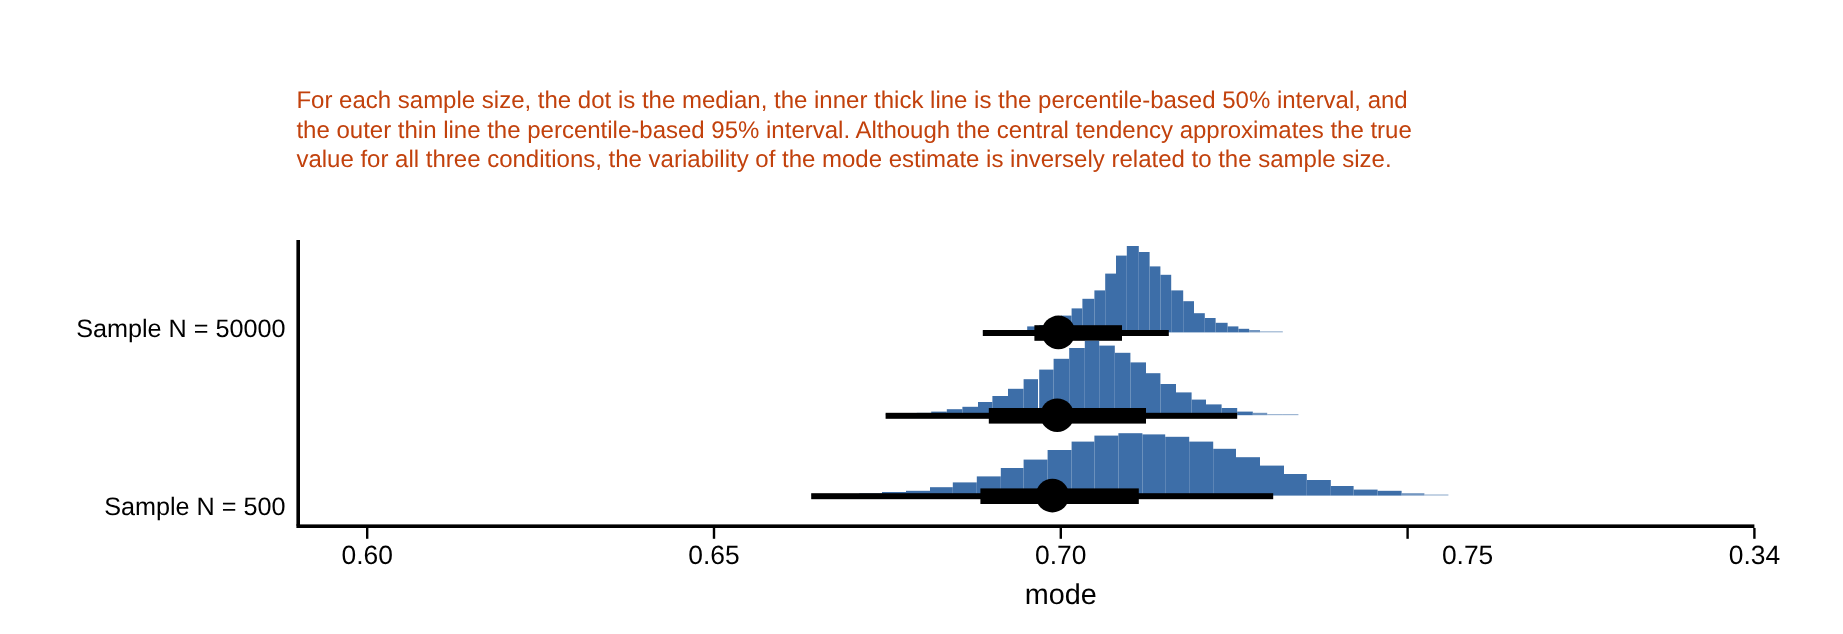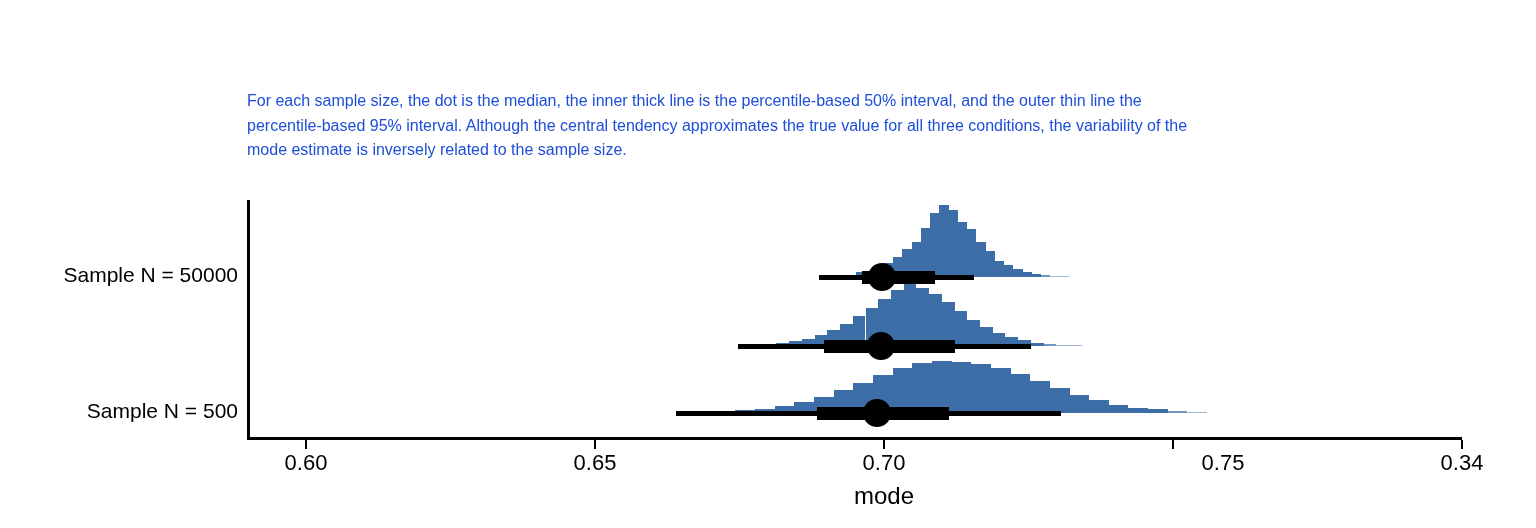--- a/index.html
+++ b/index.html
@@ -27,25 +27,25 @@
     top: 14px;
     font-size: 27px;
     line-height: 34px;
     color: #1a1a1a;
     white-space: nowrap;
     letter-spacing: 0.1px;
   }
   .subtitle {
     position: absolute;
     left: 247px;
-    top: 89px;
+    top: 72px;
     width: 950px;
-    font-size: 16px;
+    font-size: 20px;
     line-height: 24.5px;
-    color: #1d4ed8;
+    color: #c2410c;
   }
   .plot-area {
     position: absolute;
     left: 0; top: 0;
     width: 1536px;
     height: 528px;
   }
   .spine-y {
     position: absolute;
     left: 247px;
@@ -194,21 +194,21 @@
       <div class="bar" style="left: 992.664px; width: 12.716px; height: 13px; top: 333px; bottom: auto; background: rgb(61, 110, 168);"></div>
       <div class="bar" style="left: 1005.38px; width: 12.716px; height: 9px; top: 337px; bottom: auto; background: rgb(61, 110, 168);"></div>
       <div class="bar" style="left: 1018.1px; width: 12.716px; height: 6px; top: 340px; bottom: auto; background: rgb(61, 110, 168);"></div>
       <div class="bar" style="left: 1030.81px; width: 12.716px; height: 3px; top: 343px; bottom: auto; background: rgb(61, 110, 168);"></div>
       <div class="bar" style="left: 1043.53px; width: 12.716px; height: 2px; top: 344px; bottom: auto; background: rgb(61, 110, 168); opacity: 0.72;"></div>
       <div class="bar" style="left: 1056.24px; width: 12.716px; height: 1.5px; top: 344.5px; bottom: auto; background: rgb(61, 110, 168); opacity: 0.5;"></div>
       <div class="bar" style="left: 1068.96px; width: 12.716px; height: 1.5px; top: 344.5px; bottom: auto; background: rgb(61, 110, 168); opacity: 0.5;"></div>
       <div class="whisker" style="left: 738.344px; width: 293.046px; top: 344px; background: rgb(0, 0, 0);"></div>
       <div class="box50" style="left: 824.466px; width: 130.05px; top: 340px; background: rgb(0, 0, 0);"></div>
       <div class="median-dot" style="left: 881.11px; top: 346px; background: rgb(0, 0, 0);"></div>
-      <div class="ylabel" style="top: 411px;">Sample N = 500</div>
+      <div class="ylabel" style="top: 423px;">Sample N = 500</div>
       <div class="bar" style="left: 676.498px; width: 19.652px; height: 1.5px; top: 411.5px; bottom: auto; background: rgb(61, 110, 168); opacity: 0.5;"></div>
       <div class="bar" style="left: 696.15px; width: 19.652px; height: 1.5px; top: 411.5px; bottom: auto; background: rgb(61, 110, 168); opacity: 0.5;"></div>
       <div class="bar" style="left: 715.802px; width: 19.652px; height: 1.7931px; top: 411.207px; bottom: auto; background: rgb(61, 110, 168); opacity: 0.72;"></div>
       <div class="bar" style="left: 735.454px; width: 19.652px; height: 2.68966px; top: 410.31px; bottom: auto; background: rgb(61, 110, 168);"></div>
       <div class="bar" style="left: 755.106px; width: 19.652px; height: 4.48276px; top: 408.517px; bottom: auto; background: rgb(61, 110, 168);"></div>
       <div class="bar" style="left: 774.758px; width: 19.652px; height: 7.17241px; top: 405.828px; bottom: auto; background: rgb(61, 110, 168);"></div>
       <div class="bar" style="left: 794.41px; width: 19.652px; height: 10.7586px; top: 402.241px; bottom: auto; background: rgb(61, 110, 168);"></div>
       <div class="bar" style="left: 814.062px; width: 19.652px; height: 16.1379px; top: 396.862px; bottom: auto; background: rgb(61, 110, 168);"></div>
       <div class="bar" style="left: 833.714px; width: 19.652px; height: 23.3103px; top: 389.69px; bottom: auto; background: rgb(61, 110, 168);"></div>
       <div class="bar" style="left: 853.366px; width: 19.652px; height: 30.4828px; top: 382.517px; bottom: auto; background: rgb(61, 110, 168);"></div>

